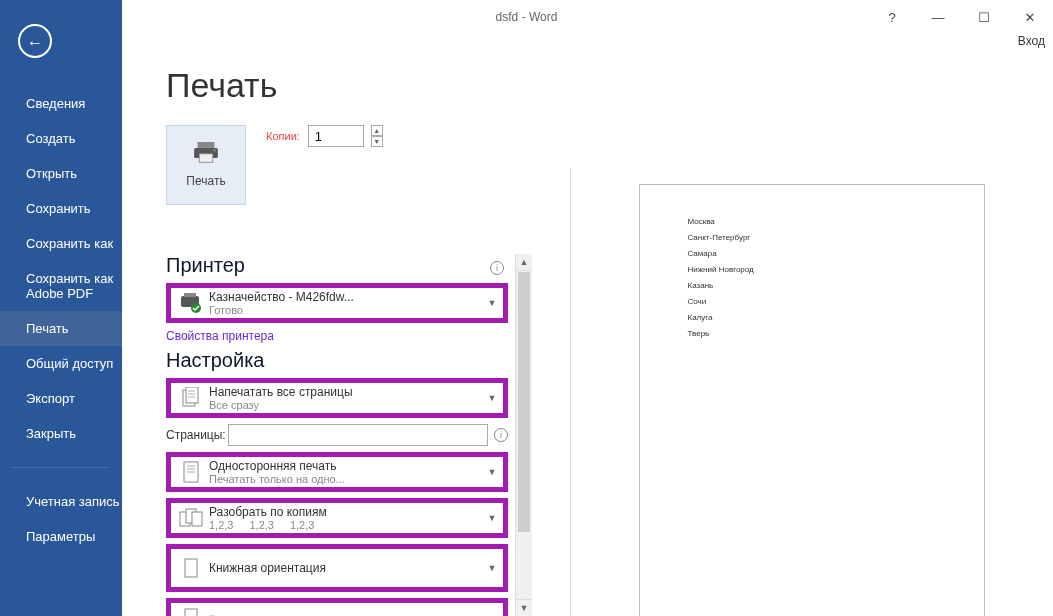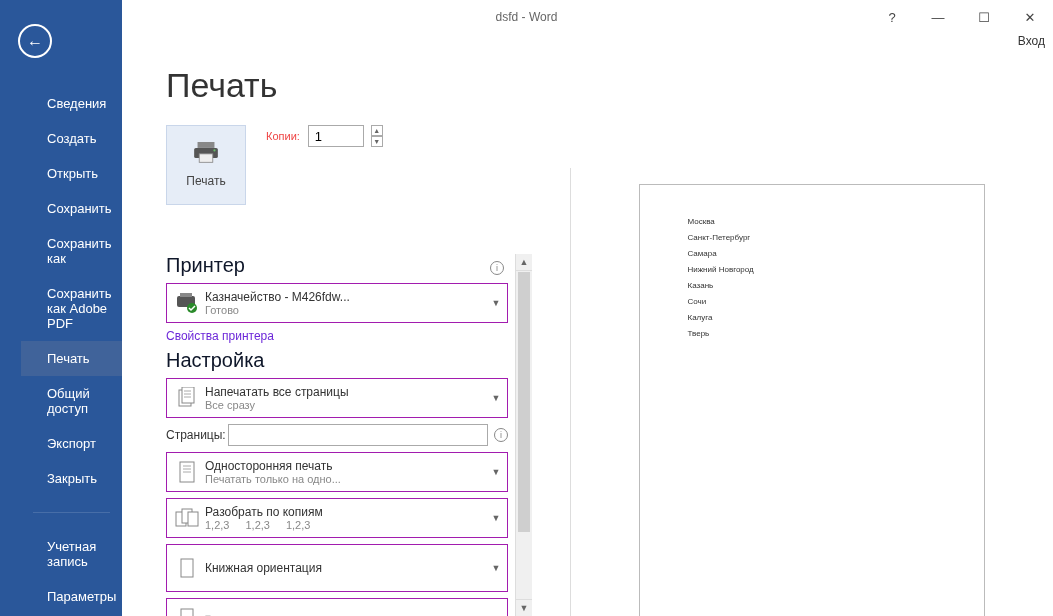--- a/index.html
+++ b/index.html
@@ -7,21 +7,21 @@
   
   .titlebar { height: 34px; display: flex; align-items: center; }
   .titlebar-title { position: absolute; left: 0; right: 0; text-align: center; font-size: 12px; color: #666; pointer-events:none;}
   .titlebar-controls { margin-left: auto; display: flex; }
   .titlebar-btn { width: 46px; height: 28px; display: flex; align-items: center; justify-content: center; font-size: 13px; color: #444; }
   .titlebar-sub { position:absolute; right:8px; top:34px; font-size:12px; color:#333;}
   
   .sidebar { position:absolute; left:0; top:0; bottom:0; width:122px; background:#2a579a; color:#fff; }
   .back-circle { width:34px; height:34px; border:2px solid #fff; border-radius:50%; margin:24px 0 0 18px; display:flex; align-items:center; justify-content:center;}
   .back-arrow { font-size:16px; }
-  .nav { margin-top:28px;padding-left:21px; }
+  .nav { margin-top:28px; }
   .nav-item { padding:10px 0 10px 26px; font-size:13px; cursor:default;}
   .nav-item.active { background:#40639a; }
   .nav-sep { height:1px; background:#476ea8; margin:16px 12px; }
   
   .main { position:absolute; left:122px; right:0; top:50px; bottom:0; }
   .page-title { font-size:34px; font-weight:300; color:#333; margin: 16px 0 20px 44px;}
   .panel-row { display:flex; align-items:flex-start; margin-left:44px; }
   .print-btn { width:80px; height:80px; border:1px solid #c9d6ea; background:#e6edf7; display:flex; flex-direction:column; align-items:center; justify-content:center; gap:10px;}
   .print-btn svg { width:28px; height:22px;}
   .print-btn .lbl { font-size:12px; color:#444;}
@@ -32,21 +32,21 @@
   .spinner div { width:12px; height:11px; border:1px solid #aaa; font-size:7px; display:flex; align-items:center; justify-content:center; color:#666;}
   
   .below-wrap { position:absolute; left:44px; top:204px; width:366px; bottom:0; }
   .scrollbar { position:absolute; right:0; top:0; bottom:0; width:17px; background:#f0f0f0; border-left:1px solid #ddd;}
   .scroll-arrow { height:17px; display:flex;align-items:center;justify-content:center;font-size:9px;color:#666;border-bottom:1px solid #ddd; background:#f0f0f0;}
   .scroll-arrow.bottom{border-bottom:none;border-top:1px solid #ddd;position:absolute;bottom:0;left:0;right:0;}
   .scroll-thumb{position:absolute; left:2px; right:2px; top:18px; height:260px; background:#cfcfcf;}
   .settings-col { width:342px; }
   .section-label { font-size:20px; font-weight:400; color:#0f172a; margin-top:0;}
   .info-circle { float:right; width:14px;height:14px;border:1px solid #888;border-radius:50%;font-size:9px;color:#888;display:flex;align-items:center;justify-content:center; margin-top:5px; margin-right:4px;}
-  .dd { margin-top:6px; height:40px; border:1px solid #a21caf; display:flex; align-items:center; padding:0 4px 0 6px; position:relative; background:#fff;}
+  .dd { margin-top:6px; height:40px; border:5px solid #a21caf; display:flex; align-items:center; padding:0 4px 0 6px; position:relative; background:#fff;}
   .dd.short{height:48px;}
   .dd.tall{height:40px;}
   .dd-icon { width:28px; height:28px; display:flex; align-items:center; justify-content:center; flex-shrink:0;}
   .dd-text { flex:1; overflow:hidden; padding-left:4px;}
   .dd-line1 { font-size:12px; color:#333; white-space:nowrap; overflow:hidden; text-overflow:ellipsis;}
   .dd-line2 { font-size:11px; color:#888; white-space:nowrap; overflow:hidden; text-overflow:ellipsis;}
   .dd-caret { width:14px; font-size:9px; color:#666; flex-shrink:0; text-align:center;}
   .link { font-size:12px; color:#6d28d9; margin:6px 4px 0 0;}
   .pages-row { display:flex; align-items:center; margin-top:6px; gap:6px;}
   .pages-lbl { font-size:12px; color:#333; width:56px;}

